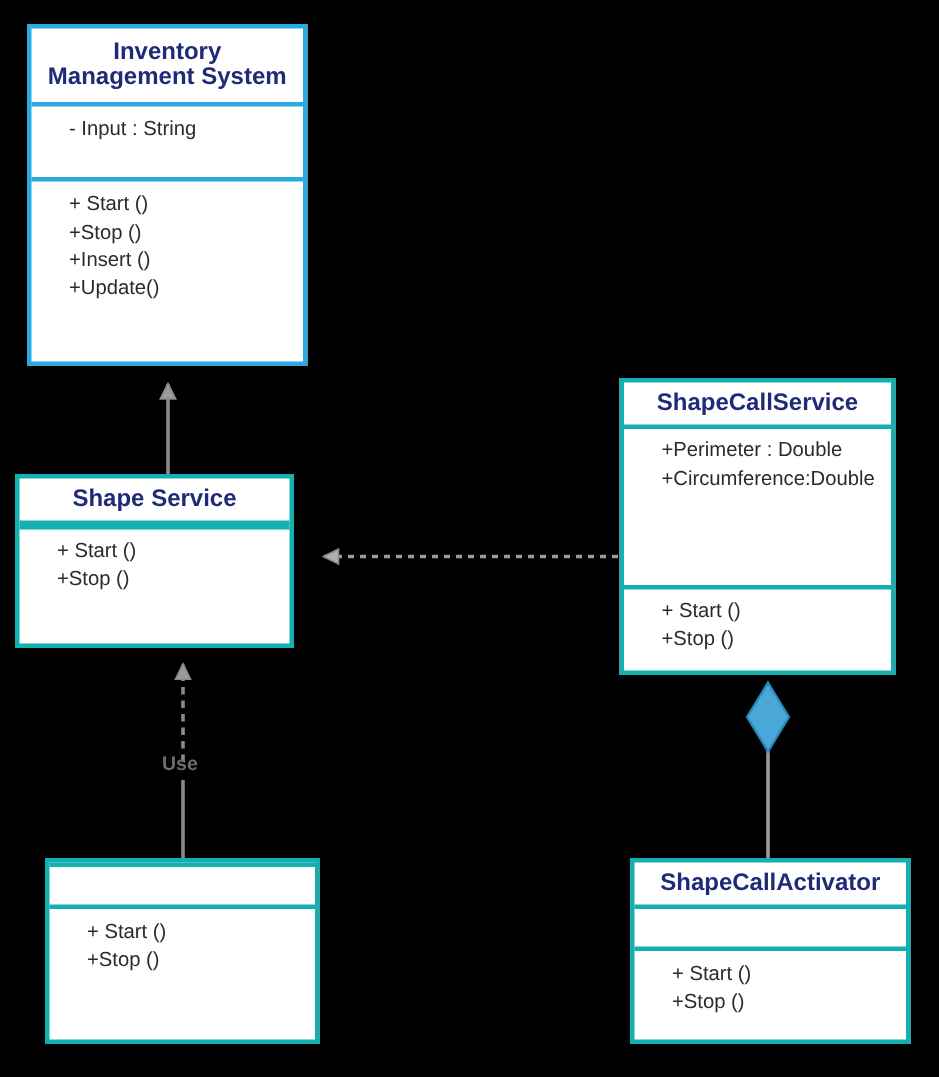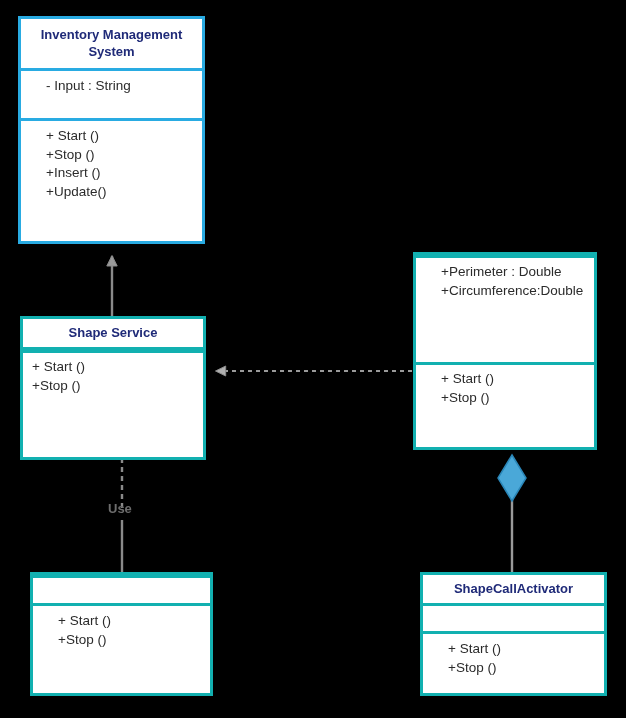--- a/index.html
+++ b/index.html
@@ -30,21 +30,21 @@
   .uml-class.accent-blue {
     border-color: #29abe2;
   }
 
   .uml-title {
     box-sizing: border-box;
     width: 100%;
     text-align: center;
     color: #1f2a78;
     font-weight: bold;
-    font-size: 13px;
+    font-size: 16px;
     line-height: 17px;
     padding: 7px 4px 8px 4px;
   }
   .uml-sep {
     width: 100%;
     height: 3px;
     background: #12b0b0;
     flex: none;
   }
   .uml-sep.accent-blue {
@@ -126,31 +126,32 @@
     </div>
     <div class="uml-sep accent-blue"></div>
     <div class="uml-section" style="flex:1;">
       <div class="row">+ Start ()</div>
       <div class="row">+Stop ()</div>
       <div class="row">+Insert ()</div>
       <div class="row">+Update()</div>
     </div>
   </div>
 
-  <div class="uml-class" style="left:20px; top:316px; width:186px; height:144px;align-items:flex-end;">
+  <div class="uml-class" style="left:10px; top:316px; width:186px; height:116px;">
     <div class="uml-title" style="padding:5px 4px 6px 4px;">Shape Service</div>
     <div class="uml-sep"></div>
     <div class="uml-sep"></div>
     <div class="uml-section" style="flex:1; padding-top:5px;">
       <div class="row">+ Start ()</div>
       <div class="row">+Stop ()</div>
     </div>
   </div>
 
   <div class="uml-class" style="left:413px; top:252px; width:184px; height:198px;">
+    <div class="uml-title" style="padding:5px 4px 6px 4px;">ShapeCallService</div>
     <div class="uml-sep"></div>
     <div class="uml-section" style="height:104px; padding-top:5px;">
       <div class="row">+Perimeter : Double</div>
       <div class="row">+Circumference:Double</div>
     </div>
     <div class="uml-sep"></div>
     <div class="uml-section" style="flex:1; padding-top:5px;">
       <div class="row">+ Start ()</div>
       <div class="row">+Stop ()</div>
     </div>

